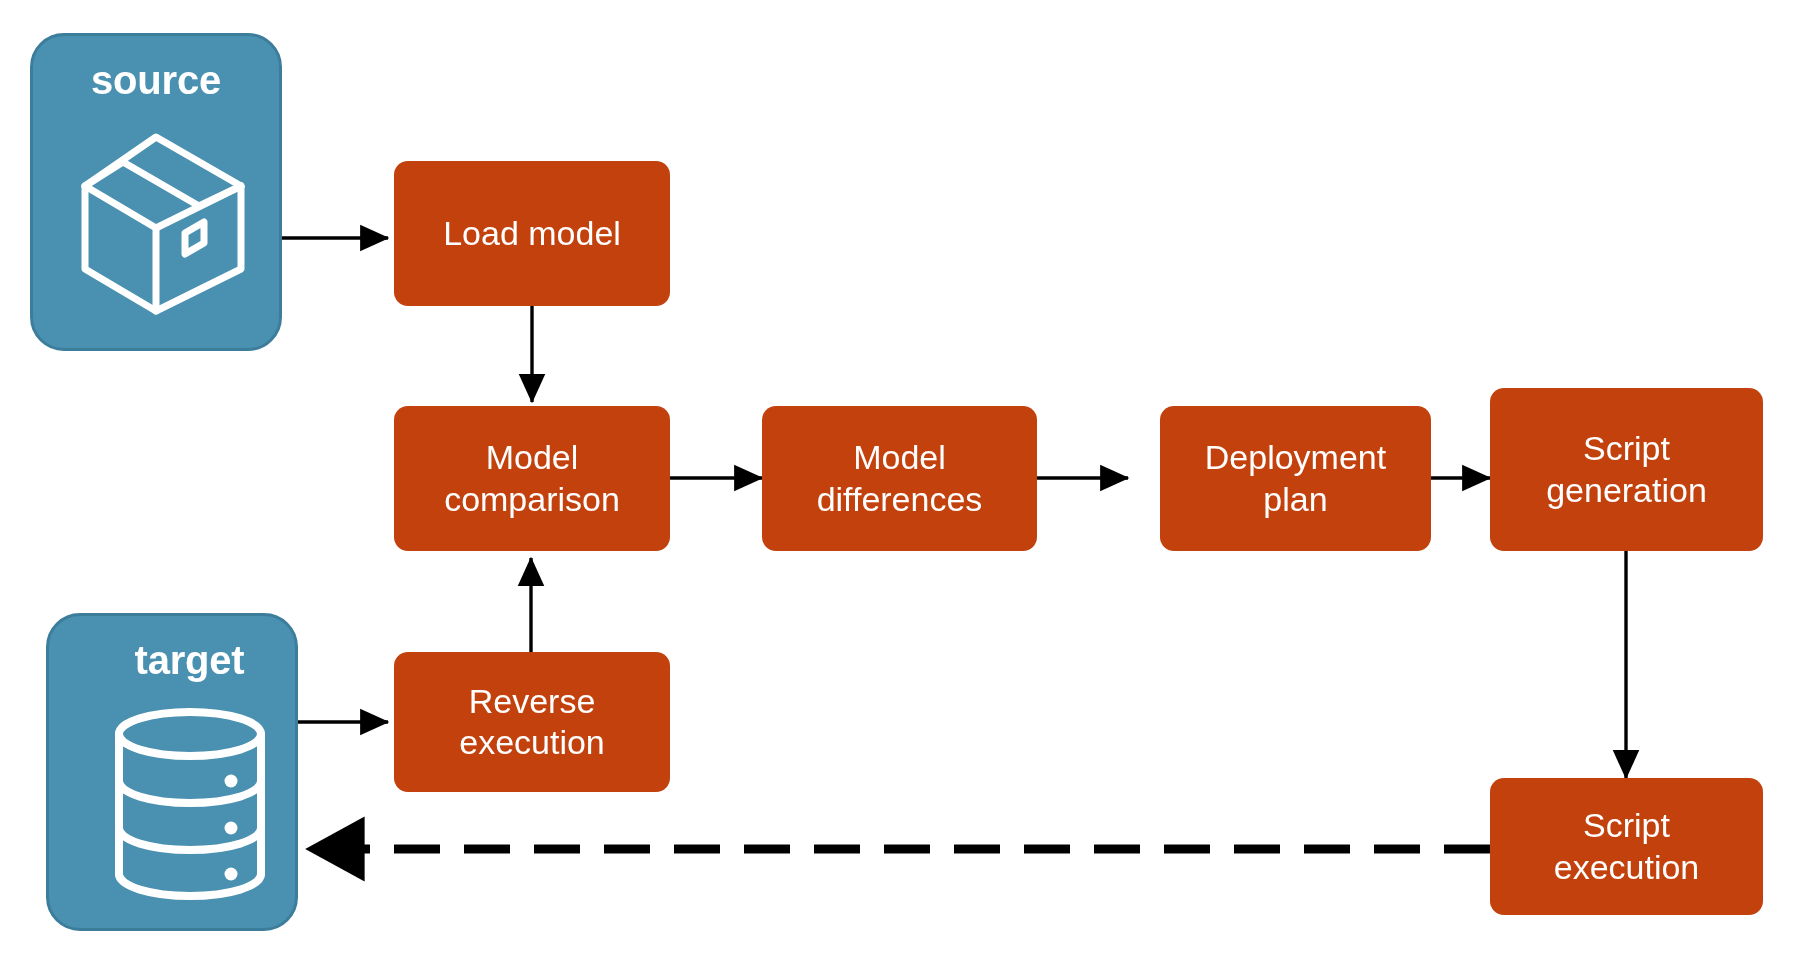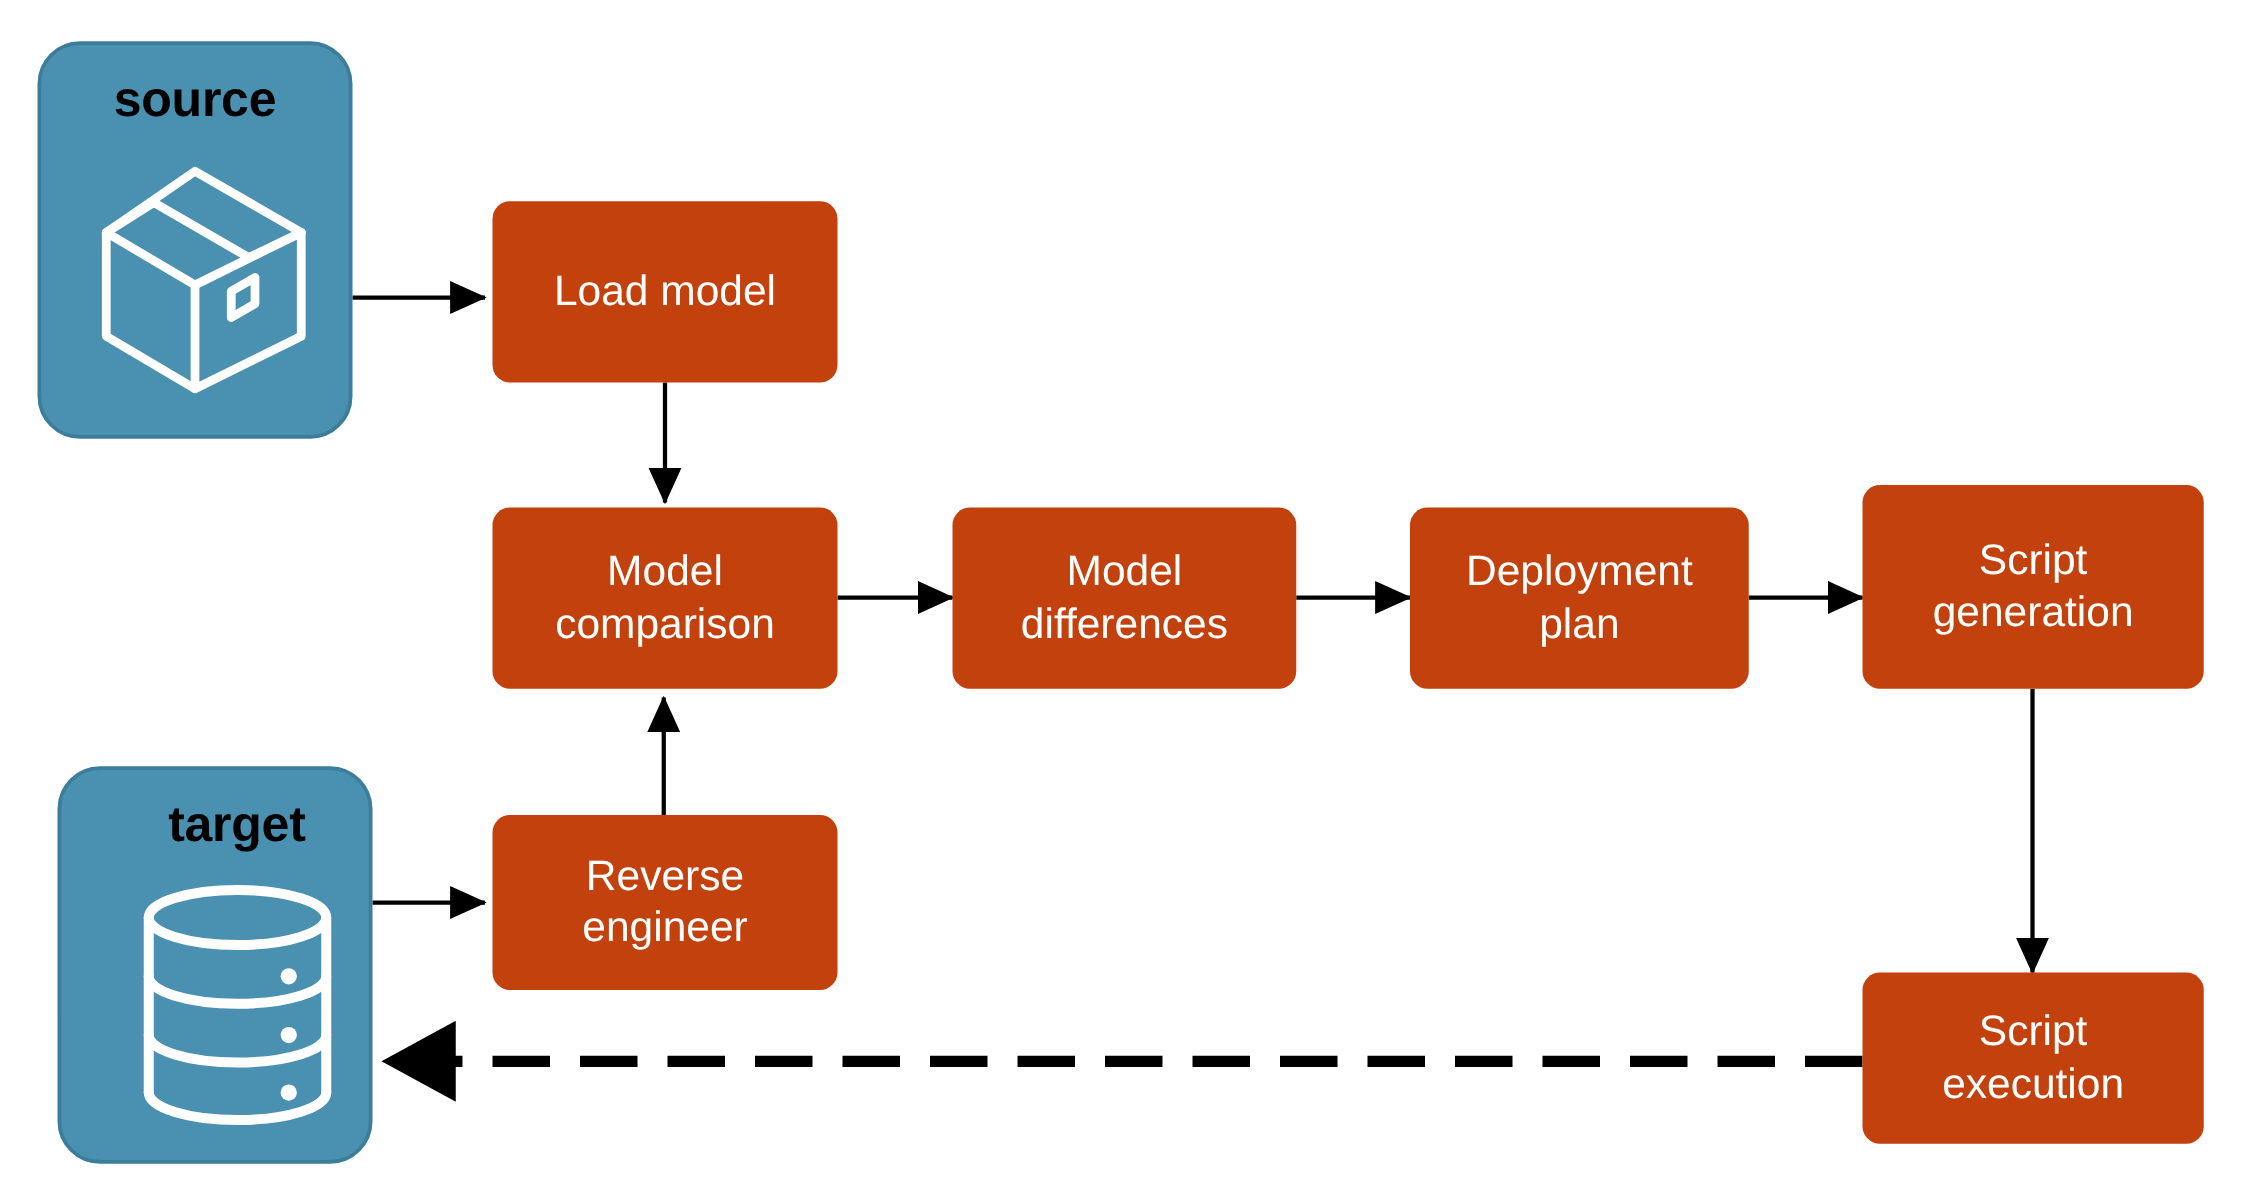--- a/index.html
+++ b/index.html
@@ -29,21 +29,21 @@
     position: absolute;
     box-sizing: border-box;
     background: #4A90B0;
     border: 3px solid #3C7D9B;
     border-radius: 34px;
     display: flex;
     flex-direction: column;
     align-items: center;
   }
   .endpoint-label {
-    color: #000000;
+    color: #ffffff;
     font-weight: bold;
     font-size: 40px;
     letter-spacing: -0.2px;
     line-height: 1;
     margin-top: 24px;
   }
   .endpoint-icon {
     flex: 1;
     display: flex;
     align-items: center;
@@ -144,25 +144,25 @@
   </div>
 
   <div class="pbox" style="left:394px; top:161px; width:276px; height:145px;">Load model</div>
 
   <div class="pbox" style="left:394px; top:406px; width:276px; height:145px;">Model
 comparison</div>
 
   <div class="pbox" style="left:762px; top:406px; width:275px; height:145px;">Model
 differences</div>
 
-  <div class="pbox" style="left:1128px; top:406px; width:271px; height:145px;">Deployment
+  <div class="pbox" style="left:1160px; top:406px; width:271px; height:145px;">Deployment
 plan</div>
 
   <div class="pbox" style="left:1490px; top:388px; width:273px; height:163px;">Script
 generation</div>
 
   <div class="pbox" style="left:394px; top:652px; width:276px; height:140px;">Reverse
-engineer</div>
+execution</div>
 
   <div class="pbox" style="left:1490px; top:778px; width:273px; height:137px;">Script
 execution</div>
 
 </div>
 
 </body></html>

